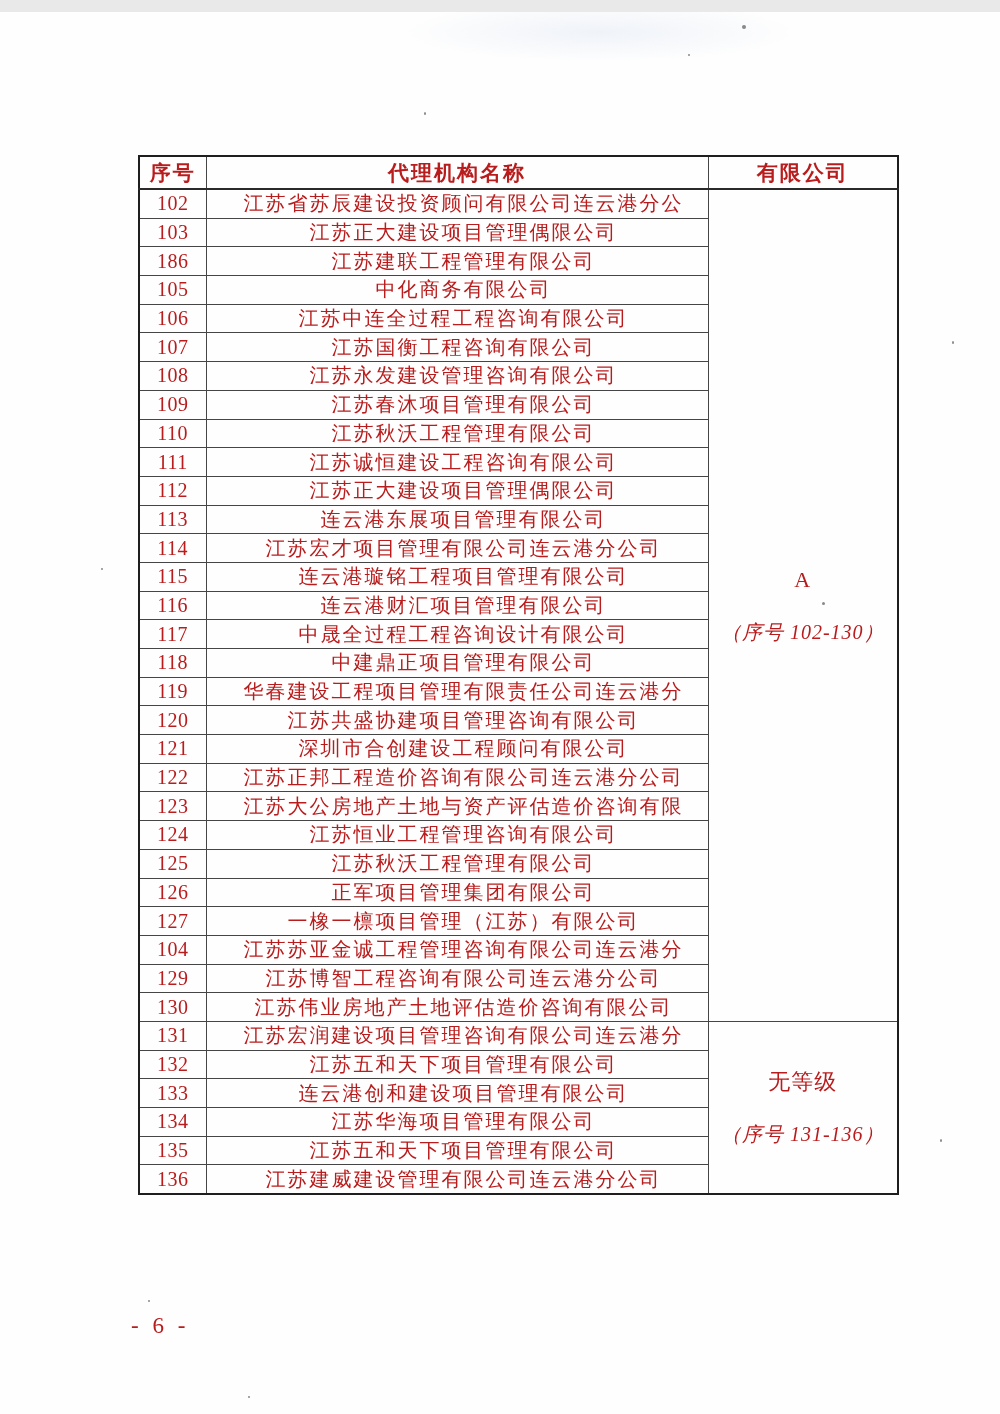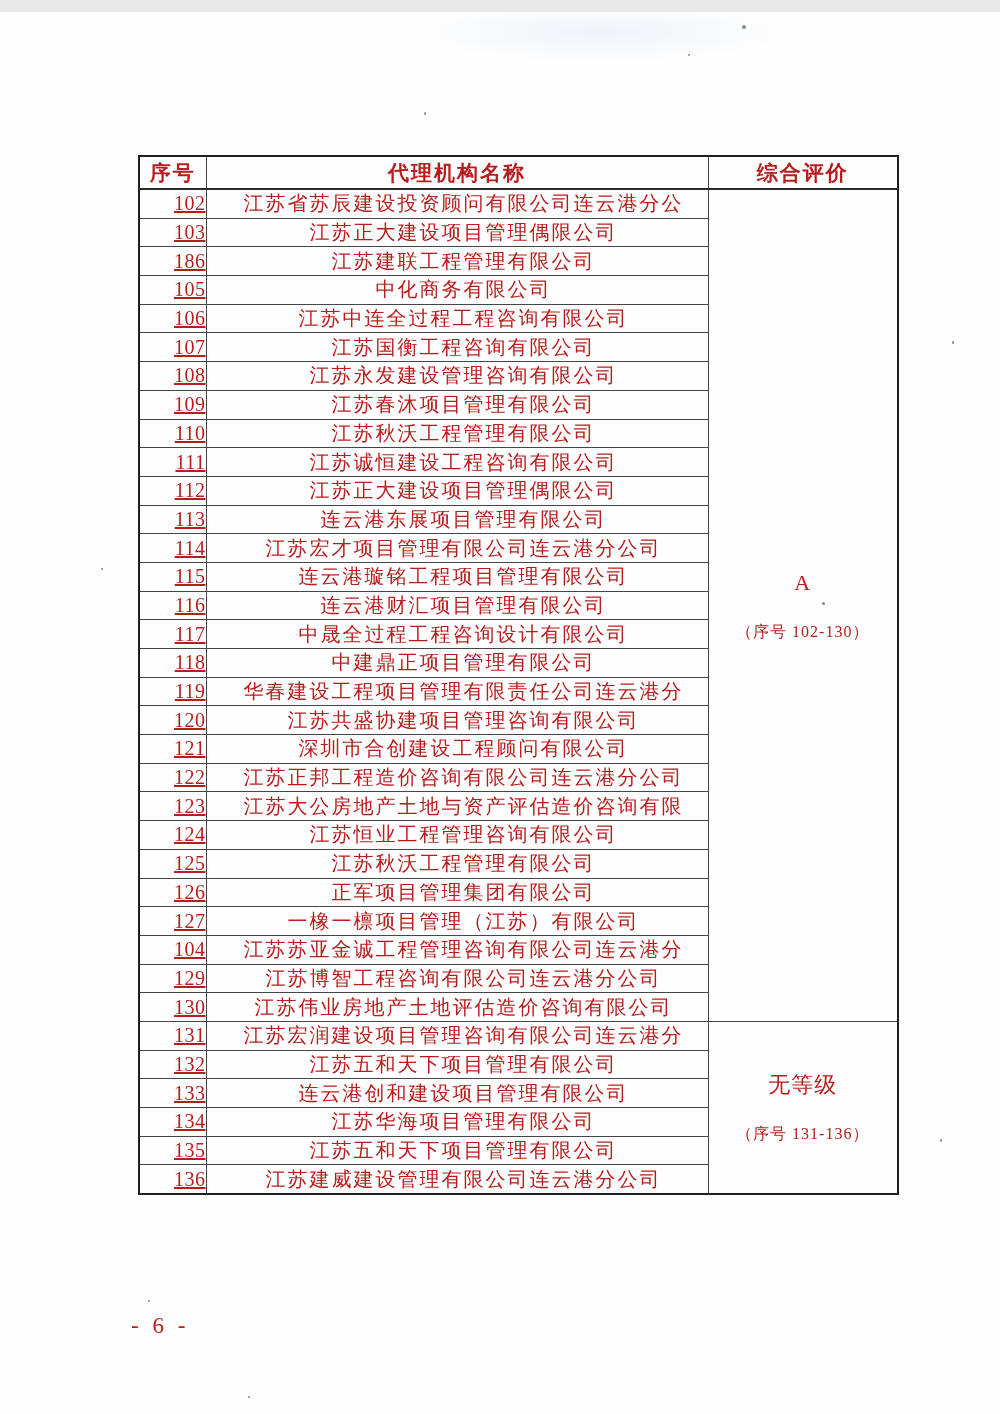--- a/index.html
+++ b/index.html
@@ -40,29 +40,29 @@
     border-bottom:2px solid #2a2a2a;
     white-space:nowrap;
   }
   .doc-table tbody td{
     height:27.7px;
     padding:0;
     font-size:20px;
     white-space:nowrap;
     overflow:hidden;
   }
-  .cell-no{text-align:right;letter-spacing:0.5px;text-decoration:underline;}
+  .cell-no{text-align:center;letter-spacing:0.5px;}
   .cell-name{padding-left:13px !important;letter-spacing:2px;text-align:center;}
   .cell-rating{
     text-align:center;
     vertical-align:middle;
     letter-spacing:1px;
   }
   .rating-grade{font-size:22px;line-height:1.2;margin-bottom:26px;}
-  .rating-range{font-size:16px;line-height:1.2;}
+  .rating-range{font-size:20px;line-height:1.2;font-style:italic;}
 
   .page-number{
     position:absolute;left:131px;top:1301px;
     font-size:23px;letter-spacing:4px;
   }
 </style>
 </head>
 <body>
 
 <div class="page">
@@ -81,21 +81,21 @@
   <table class="doc-table">
     <colgroup>
       <col style="width:67px">
       <col style="width:502px">
       <col style="width:190px">
     </colgroup>
     <thead>
       <tr>
         <th>序号</th>
         <th>代理机构名称</th>
-        <th>综合评价</th>
+        <th>有限公司</th>
       </tr>
     </thead>
     <tbody>
         <tr>
           <td class="cell-no">102</td>
           <td class="cell-name">江苏省苏辰建设投资顾问有限公司连云港分公</td>
           <td class="cell-rating" rowspan="29">
             <div class="rating-grade">A</div>
             <div class="rating-range">（序号 102-130）</div>
           </td>

